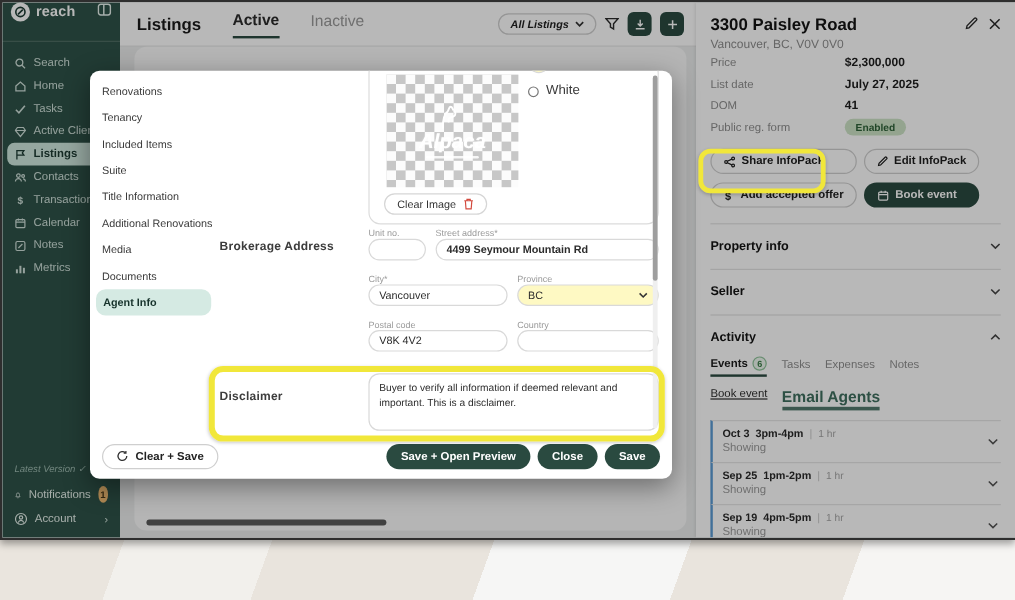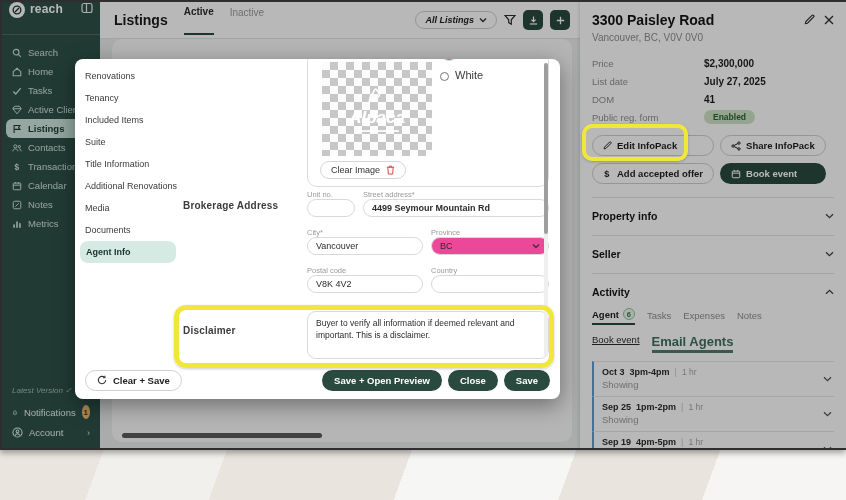--- a/index.html
+++ b/index.html
@@ -22,36 +22,36 @@
   .sb-foot { position:absolute; left:0; right:0; bottom:6px; padding:0 6px; }
   .version { font-size:8px; font-style:italic; color:#9dbab1; padding:2px 4px 6px; }
   .foot-row { display:flex; align-items:center; gap:6px; font-size:9.5px; color:#e6f1ec; padding:4px 4px; }
   .badge-notif { margin-left:auto; background:#f3bd73; color:#4a3a1a; font-size:8px; font-weight:bold; width:14px; height:14px; border-radius:50%; display:flex; align-items:center; justify-content:center; }
   .chev-right { margin-left:auto; font-size:9px; color:#cfe0da; }
 
   
   .main { position:absolute; left:98px; right:266px; top:0; bottom:0; }
   .topbar { height:37px; background:#fff; border-bottom:1px solid #e2e2e2; display:flex; align-items:center; padding:0 10px 0 14px; gap:10px; }
   .page-title { font-size:14px; font-weight:bold; color:#1b1b1b; }
-  .tab { font-size:10px; font-weight:bold; color:#2b2b2b; padding-bottom:16px; border-bottom:2px solid #2a4a40; margin-left:6px; }
+  .tab { font-size:13px; font-weight:bold; color:#2b2b2b; padding-bottom:6px; border-bottom:2px solid #2a4a40; margin-left:16px; }
   .tab.inactive { color:#9a9a9a; font-weight:normal; border-bottom:none; }
   .top-controls { margin-left:auto; display:flex; align-items:center; gap:7px;font-style:italic; }
   .pill-select { display:flex; align-items:center; gap:5px; border:1px solid #cfcfcf; border-radius:13px; background:#fff; padding:3px 9px; font-size:9px; font-weight:bold; color:#222; }
   .sq-btn { width:20px; height:20px; border-radius:5px; background:#2a4a40; display:flex; align-items:center; justify-content:center; }
   .content { position:absolute; top:37px; left:0; right:0; bottom:0; background:#eceeee; }
   .listings-card { position:absolute; left:12px; top:0px; right:8px; bottom:6px; background:#fbfbfb; border-radius:10px; }
   .hscroll { position:absolute; left:10px; bottom:4px; width:200px; height:5px; border-radius:3px; background:#5a5a5a; }
 
   
   .panel { position:absolute; right:0; top:0; bottom:0; width:266px; background:#fff; box-shadow:-1px 0 3px rgba(0,0,0,.12); padding:10px 12px 0; overflow:hidden; }
   .panel-head { display:flex; align-items:flex-start; }
   .panel-title { font-size:14px; font-weight:bold; color:#141414; flex:1; }
   .panel-icons { display:flex; gap:9px; align-items:center; padding-top:2px; }
   .panel-addr { font-size:10px; color:#8e8e8e; margin-top:4px; }
-  .kv { margin-top:11px; }
+  .kv { }
   .kv-row { display:flex; align-items:center; height:18px; }
   .kv-label { width:112px; font-size:9.5px; color:#8e8e8e; }
   .kv-value { font-size:10px; font-weight:bold; color:#1e1e1e; }
   .badge-enabled { background:#cde4c6; color:#2e6238; font-size:8.5px; font-weight:bold; padding:2px 9px; border-radius:9px; }
   .btn-grid { margin-top:9px; display:grid; grid-template-columns:auto auto; gap:7px 6px; justify-content:start; }
   .btn-outline { display:inline-flex; align-items:center; gap:5px; border:1px solid #cfcfcf; border-radius:13px; background:#fff; padding:4px 10px; font-size:9.5px; font-weight:bold; color:#1e1e1e; white-space:nowrap; }
   .btn-dark { display:inline-flex; align-items:center; gap:5px; border-radius:13px; background:#2a4a40; padding:4px 11px; font-size:9.5px; font-weight:bold; color:#fff; white-space:nowrap; }
   .divider { border-top:1px solid #e3e3e3; margin-top:13px; }
   .section-row { display:flex; align-items:center; justify-content:space-between; padding:12px 0 0; }
   .section-title { font-size:10.5px; font-weight:bold; color:#141414; }
@@ -88,21 +88,21 @@
   .wm-sub { width:44px; height:2px; background:rgba(255,255,255,.85); border-radius:2px; margin-top:2px; }
   .radios { position:absolute; left:132px; top:0; }
   .radio-clip { height:9px; overflow:hidden; display:flex; align-items:flex-end; }
   .radio-row { display:flex; align-items:flex-end; gap:6px; height:16px; font-size:11px; color:#3a3a3a; }
   .rdot { width:9px; height:9px; border:1.5px solid #2a7f6f; border-radius:50%; display:flex; align-items:center; justify-content:center; flex:none; }
   .rdot.sel::after { content:""; width:4px; height:4px; border-radius:50%; background:#2a7f6f; }
   .rdot.off { border-color:#777; }
   .clear-btn { position:absolute; left:12px; top:109px; display:flex; align-items:center; gap:6px; border:1px solid #d6d6d6; border-radius:11px; padding:3px 10px; font-size:9px; color:#333; background:#fff; }
   .frm-label { position:absolute; font-size:7.5px; color:#9a9a9a; }
   .inp { position:absolute; height:18px; border:1px solid #d9d9d9; border-radius:9px; font-size:9px; color:#2c2c2c; padding:0 8px; background:#fff; outline:none; }
-  .sel { position:absolute; height:18px; border:1px solid #d9d9d9; border-radius:9px; font-size:9px; color:#2c2c2c; padding:0 8px; background:#ec4899; display:flex; align-items:center; justify-content:space-between; }
+  .sel { position:absolute; height:18px; border:1px solid #d9d9d9; border-radius:9px; font-size:9px; color:#2c2c2c; padding:0 8px; background:#fef9c3; display:flex; align-items:center; justify-content:space-between; }
   .sec-label { position:absolute; font-size:10px; font-weight:bold; color:#3c3c3c; letter-spacing:.2px; }
   .ta { position:absolute; border:1px solid #d9d9d9; border-radius:9px; font-size:8.5px; color:#2c2c2c; padding:5px 8px; resize:none; line-height:1.45; background:#fff; outline:none; }
   .m-scroll { position:absolute; right:2px; top:4px; bottom:4px; width:4px; background:#efefef; border-radius:2px; }
   .m-thumb { position:absolute; top:0; width:4px; height:58%; background:#9e9e9e; border-radius:2px; }
   .m-foot { position:absolute; left:0; right:0; bottom:0; height:38px; display:flex; align-items:center; padding:0 10px; gap:6px; }
   .btn-ghost { display:inline-flex; align-items:center; gap:6px; border:1px solid #cfcfcf; border-radius:13px; background:#fff; padding:4px 11px; font-size:9.5px; font-weight:bold; color:#222; }
   .m-foot .spacer { flex:1; }
   .btn-solid { display:inline-flex; align-items:center; border-radius:13px; background:#2a4a40; padding:5px 12px; font-size:9.5px; font-weight:bold; color:#fff; white-space:nowrap; }
 
   
@@ -297,33 +297,33 @@
           <span class="kv-label">DOM</span>
           <span class="kv-value">41</span>
           </div>
         <div class="kv-row">
           <span class="kv-label">Public reg. form</span>
           <span class="badge-enabled">Enabled</span>
           </div>
       </div>
       <div class="btn-grid">
         <span class="btn-outline">
-          <svg width="9" height="9" viewBox="0 0 12 12" fill="none" stroke="#1e1e1e" stroke-width="1.3">
-              <path d="M1.5 10.5 2 8.2 8.8 1.4a1 1 0 0 1 1.4 0l.4.4a1 1 0 0 1 0 1.4L3.8 10z"></path>
-            </svg>
-          <span>Edit InfoPack</span>
-          </span>
-        <span class="btn-outline">
           <svg width="10" height="10" viewBox="0 0 12 12" fill="none" stroke="#1e1e1e" stroke-width="1.2">
               <circle cx="9.5" cy="2.5" r="1.4"></circle>
               <circle cx="2.5" cy="6" r="1.4"></circle>
               <circle cx="9.5" cy="9.5" r="1.4"></circle>
               <path d="M3.8 5.3 8.2 3.1M3.8 6.7l4.4 2.2"></path>
             </svg>
           <span>Share InfoPack</span>
+          </span>
+        <span class="btn-outline">
+          <svg width="9" height="9" viewBox="0 0 12 12" fill="none" stroke="#1e1e1e" stroke-width="1.3">
+              <path d="M1.5 10.5 2 8.2 8.8 1.4a1 1 0 0 1 1.4 0l.4.4a1 1 0 0 1 0 1.4L3.8 10z"></path>
+            </svg>
+          <span>Edit InfoPack</span>
           </span>
         <span class="btn-outline">
           <svg width="9" height="10" viewBox="0 0 10 12">
               <text x="1" y="10" font-size="11" font-weight="bold" fill="#1e1e1e">$</text>
             </svg>
           <span>Add accepted offer</span>
           </span>
         <span class="btn-dark">
           <svg width="10" height="10" viewBox="0 0 12 12" stroke="#fff" fill="none" stroke-width="1.2">
               <rect x="1.5" y="2.5" width="9" height="8" rx="1"></rect>
@@ -350,21 +350,21 @@
       </div>
       <div class="divider"></div>
       <div class="section-row">
         <span class="section-title">Activity</span>
         <svg width="9" height="6" viewBox="0 0 9 6">
             <path d="M1 4.7 4.5 1.3 8 4.7" stroke="#444" stroke-width="1.3" fill="none"></path>
           </svg>
       </div>
       <div class="act-tabs">
         <span class="act-tab active">
-          <span>Agent</span>
+          <span>Events</span>
           <span class="badge-count">6</span>
           </span>
         <span class="act-tab">Tasks</span>
         <span class="act-tab">Expenses</span>
         <span class="act-tab">Notes</span>
       </div>
       <div class="act-links">
         <span class="link-plain">Book event</span>
         <span class="link-green">Email Agents</span>
       </div>

